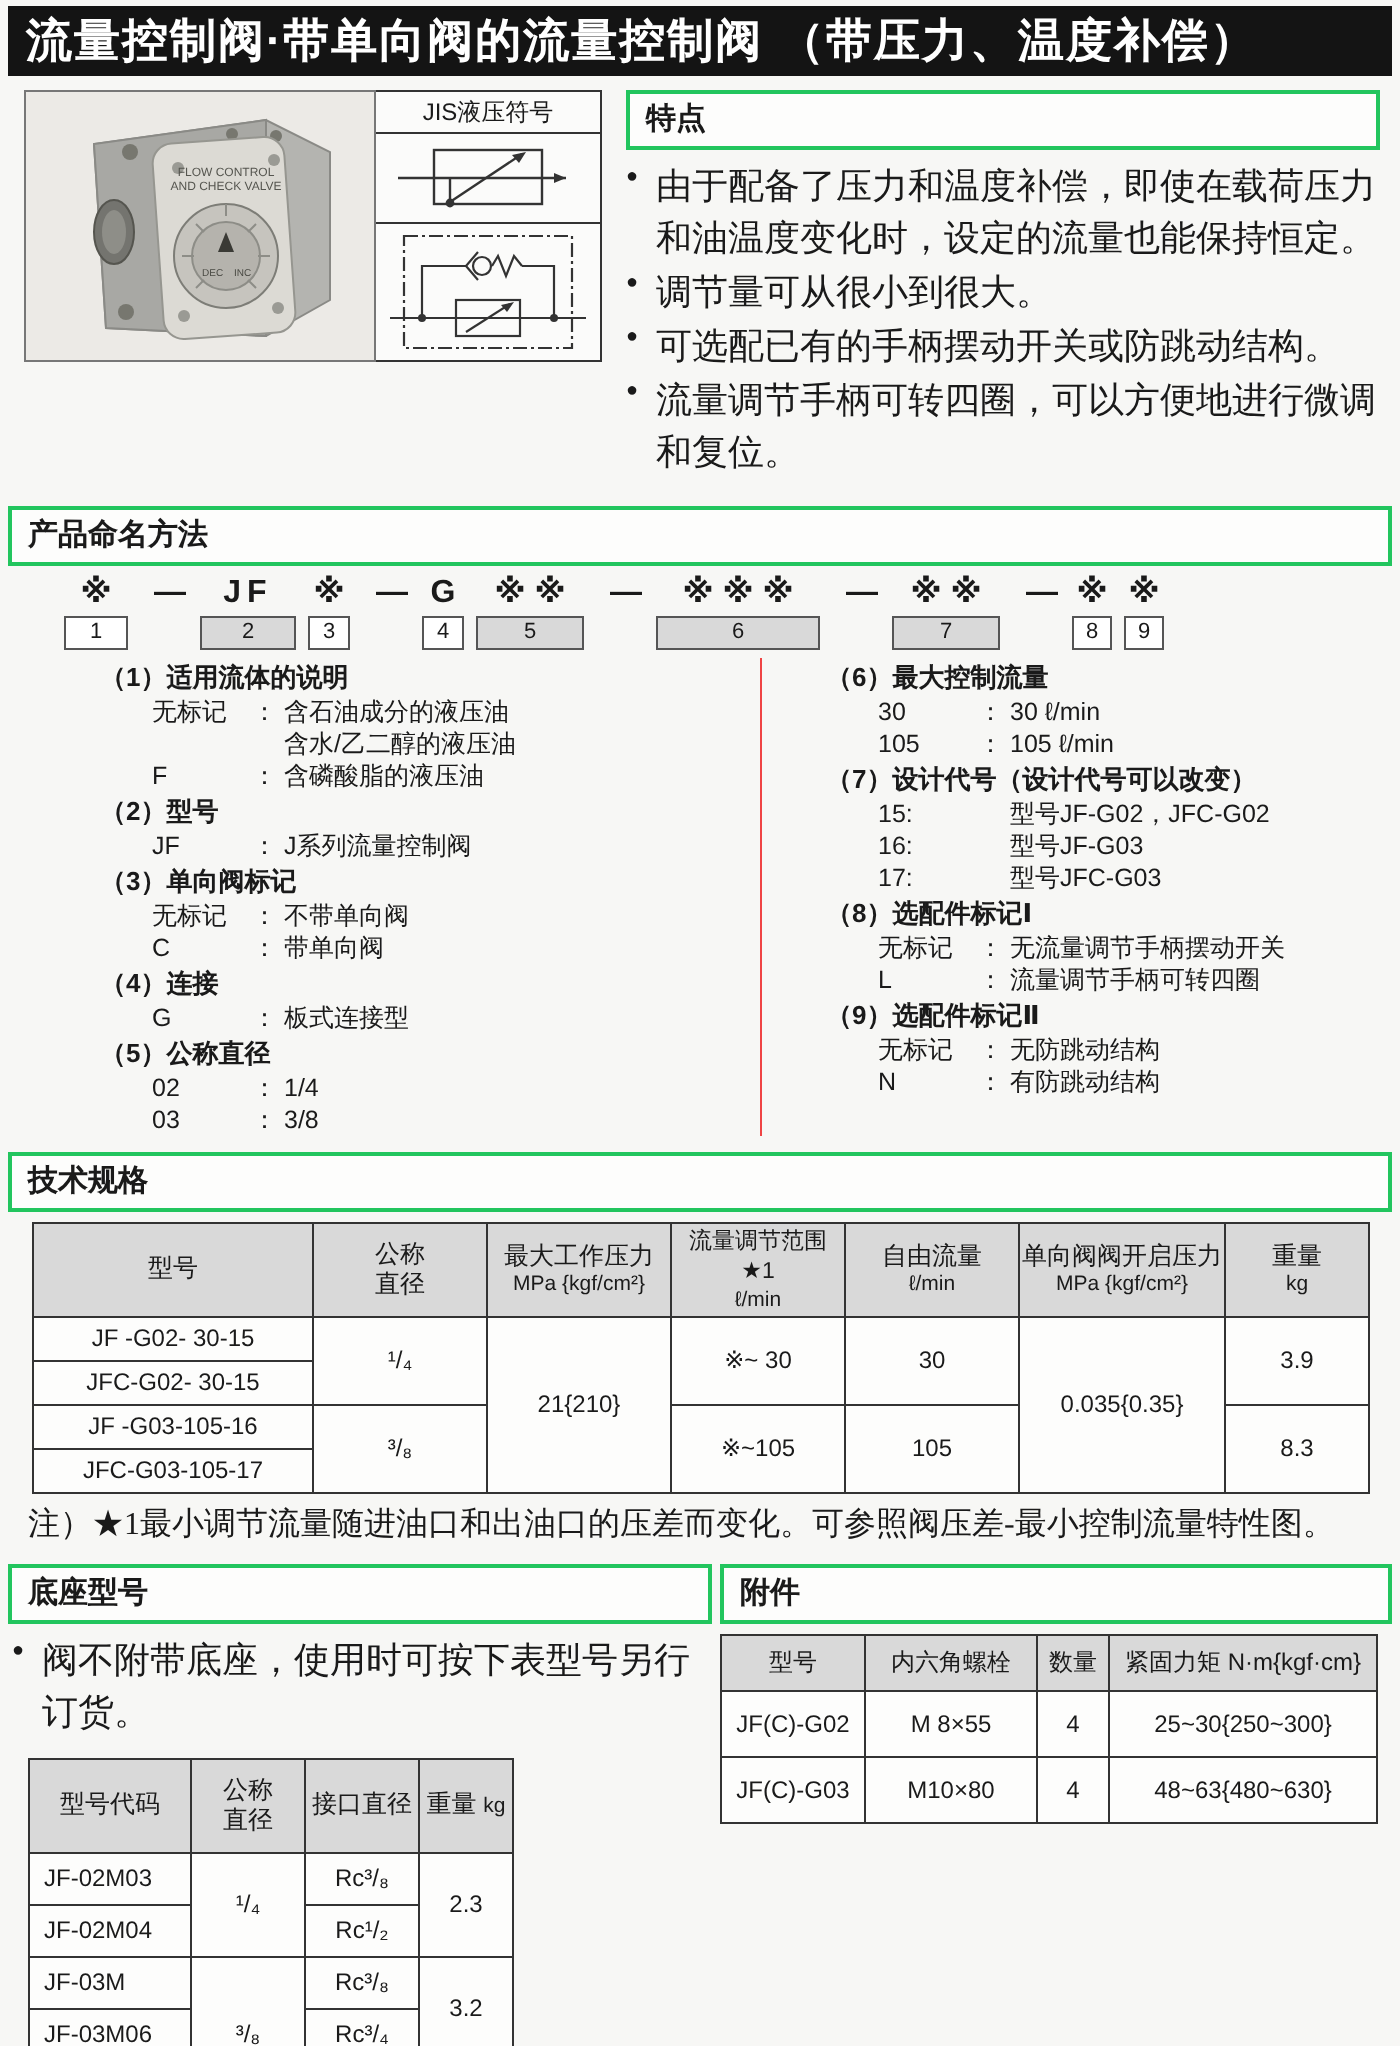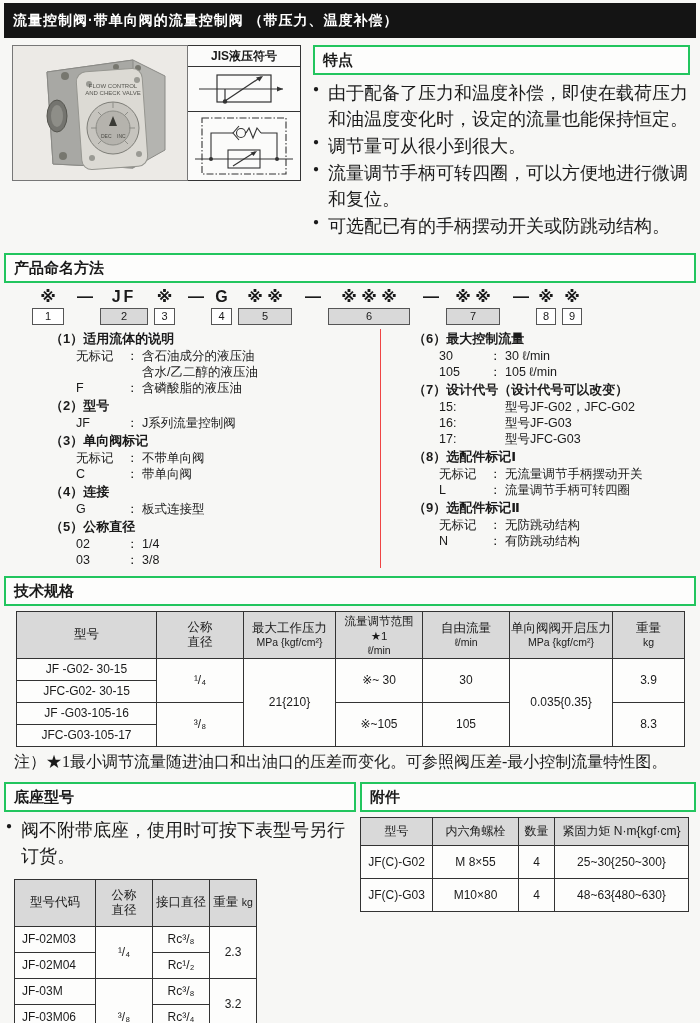--- a/index.html
+++ b/index.html
@@ -7,34 +7,34 @@
     width:700px;height:1023px;
     background:#f7f7f5;
     font-family:"Liberation Sans","DejaVu Sans",sans-serif;
     color:#1a1a1a;
     -webkit-font-smoothing:antialiased;
   }
   .page{position:relative;width:700px;height:1023px;overflow:hidden;}
 
   .title-bar{
     margin:3px 4px 0 4px;height:35px;background:#141414;color:#fff;
-    font-weight:bold;font-size:14px;line-height:35px;padding-left:9px;
+    font-weight:bold;font-size:23px;line-height:35px;padding-left:9px;
     letter-spacing:1px;white-space:nowrap;
   }
 
   .sec-head{
     border:2px solid #22c55e;background:#fdfdfc;
     font-weight:bold;font-size:15px;line-height:22px;padding:2px 8px;
   }
 
   
   .top-row{display:flex;margin:7px 10px 0 12px;}
   .photo-box{width:174px;height:134px;border:1px solid #777;background:#e9e9e6;flex:none;}
   .jis-box{width:112px;height:134px;border:1px solid #333;border-left:none;background:#fbfbfa;display:flex;flex-direction:column;flex:none;}
-  .jis-head{border-bottom:1px solid #333;font-weight:bold;font-size:12px;text-align:center;line-height:20px;white-space:nowrap;}
+  .jis-head{border-bottom:1px solid #333;font-weight:normal;font-size:12px;text-align:center;line-height:20px;white-space:nowrap;}
   .jis-cell{display:flex;align-items:center;justify-content:center;}
   .jis-cell1{height:44px;border-bottom:1px solid #333;}
   .jis-cell2{flex:1;}
   .features{flex:1;margin-left:12px;}
   .blist{margin:5px 0 0 0;padding:0;list-style:none;font-size:18px;line-height:1.45;}
   .blist li{padding-left:15px;position:relative;margin-bottom:1px;}
   .blist li::before{content:"●";position:absolute;left:0;top:2px;font-size:10px;}
 
   
   .naming-sec{margin:12px 4px 0 4px;}
@@ -163,22 +163,22 @@
           <polyline points="51,18 54,13 58,23 62,13 66,18"></polyline>
         </svg>
       </div>
     </div>
 
     <div class="features">
       <div class="sec-head">特点</div>
       <ul class="blist">
         <li>由于配备了压力和温度补偿，即使在载荷压力和油温度变化时，设定的流量也能保持恒定。</li>
         <li>调节量可从很小到很大。</li>
+        <li>可选配已有的手柄摆动开关或防跳动结构。</li>
         <li>流量调节手柄可转四圈，可以方便地进行微调和复位。</li>
-        <li>可选配已有的手柄摆动开关或防跳动结构。</li>
       </ul>
     </div>
   </div>
 
   <div class="naming-sec">
     <div class="sec-head">产品命名方法</div>
 
     <div class="diagram">
       <div class="seg">
         <div class="sym">※</div>

